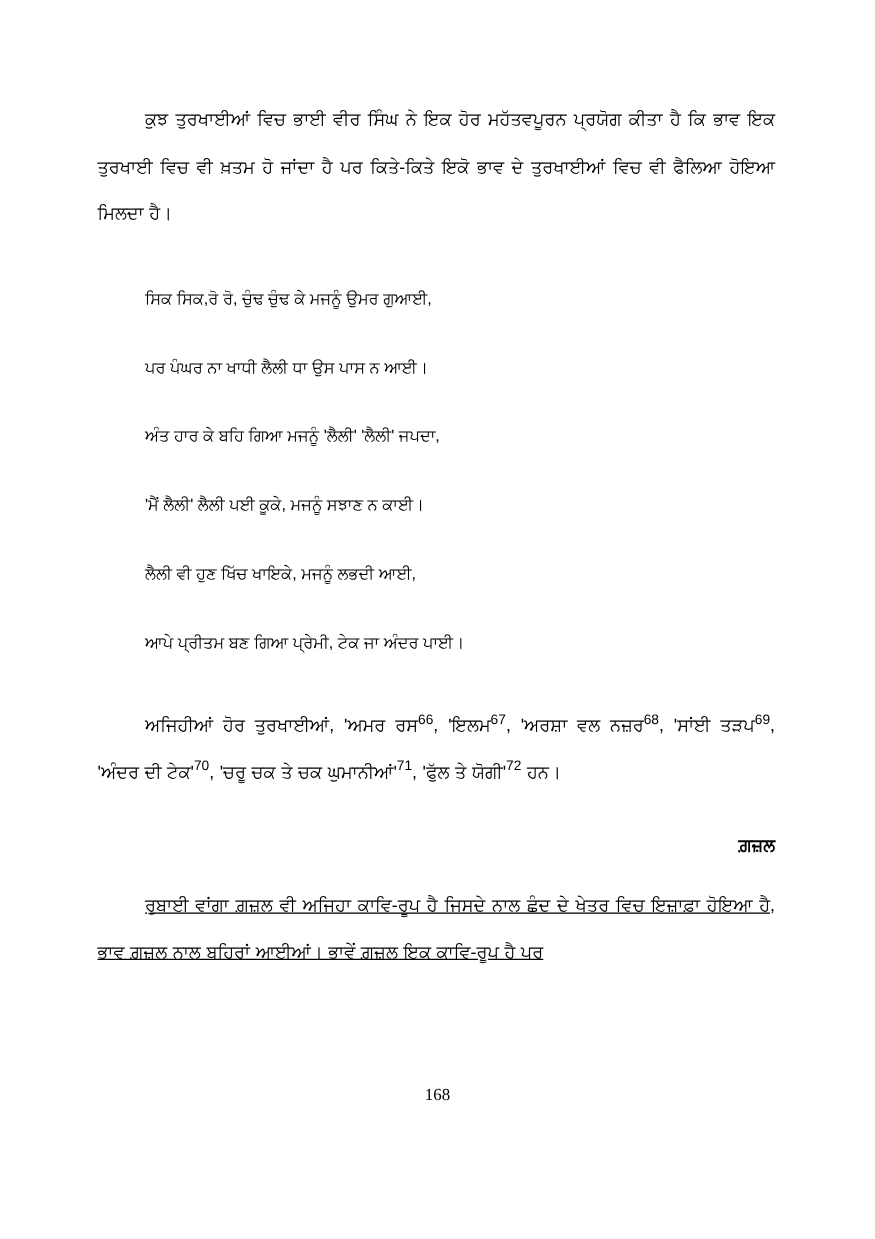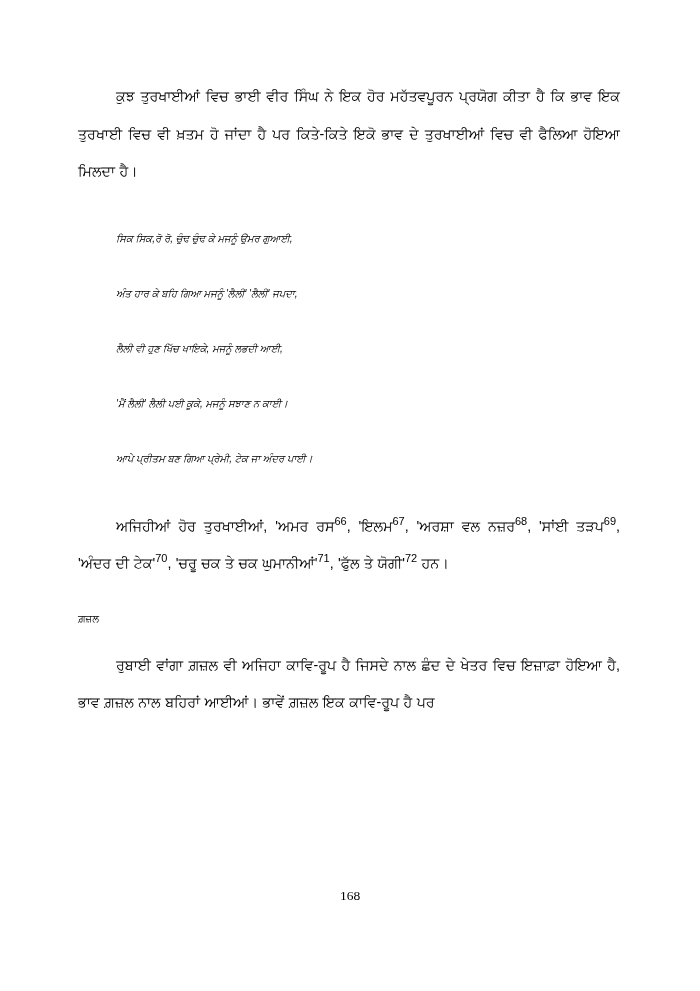--- a/index.html
+++ b/index.html
@@ -37,78 +37,79 @@
     text-justify: inter-word;
     text-indent: 38px;
     margin: 0;
     word-spacing: 0.5px;
   }
   
   .verse-block {
     margin-top: 20px;
   }
   .verse-line {
-    font-size: 10px;
+    font-size: 13px;
     line-height: 55px;
     margin: 0;
     padding-left: 38px;
     white-space: nowrap;
     position: relative;
-    font-style: italic;
   }
   .verse-line .cite {
     position: absolute;
     left: 392px;
     top: 0;
   }
   
   .para-footnotes {
     margin-top: 22px;
   }
   sup {
     font-size: 11px;
     vertical-align: super;
     line-height: 0;
   }
   
   .heading {
-    font-size: 10px;
-    font-weight: normal;
+    font-size: 14px;
+    font-weight: bold;
     margin: 0;
     padding-top: 30px;
     text-indent: 0;
-    text-align: left;
+    text-align: right;
   }
   .para-after-heading {
     margin-top: 22px;
+    text-decoration: underline;
   }
   .page-number {
     position: absolute;
     left: 0;
-    top: 888px;
+    top: 868px;
     width: 700px;
     text-align: center;
     font-size: 13.5px;
     font-family: "Liberation Serif", serif;
   }
 </style>
 </head>
 <body>
 
 <div class="page">
 
   <div class="content">
 
     <p class="para">ਕੁਝ ਤੁਰਖਾਈਆਂ ਵਿਚ ਭਾਈ ਵੀਰ ਸਿੰਘ ਨੇ ਇਕ ਹੋਰ ਮਹੱਤਵਪੂਰਨ ਪ੍ਰਯੋਗ ਕੀਤਾ ਹੈ ਕਿ ਭਾਵ ਇਕ ਤੁਰਖਾਈ ਵਿਚ ਵੀ ਖ਼ਤਮ ਹੋ ਜਾਂਦਾ ਹੈ ਪਰ ਕਿਤੇ-ਕਿਤੇ ਇਕੋ ਭਾਵ ਦੇ ਤੁਰਖਾਈਆਂ ਵਿਚ ਵੀ ਫੈਲਿਆ ਹੋਇਆ ਮਿਲਦਾ ਹੈ।</p>
 
     <div class="verse-block">
       <p class="verse-line">ਸਿਕ ਸਿਕ,ਰੋ ਰੋ, ਚੁੰਢ ਚੁੰਢ ਕੇ ਮਜਨੂੰ ਉਮਰ ਗੁਆਈ,</p>
+      <p class="verse-line">ਪਰ ਪੰਘਰ ਨਾ ਖਾਧੀ ਲੈਲੀ ਧਾ ਉਸ ਪਾਸ ਨ ਆਈ।</p>
       <p class="verse-line">ਅੰਤ ਹਾਰ ਕੇ ਬਹਿ ਗਿਆ ਮਜਨੂੰ 'ਲੈਲੀ' 'ਲੈਲੀ' ਜਪਦਾ,</p>
+      <p class="verse-line">'ਮੈਂ ਲੈਲੀ' ਲੈਲੀ ਪਈ ਕੂਕੇ, ਮਜਨੂੰ ਸਝਾਣ ਨ ਕਾਈ।</p>
       <p class="verse-line">ਲੈਲੀ ਵੀ ਹੁਣ ਖਿੱਚ ਖਾਇਕੇ, ਮਜਨੂੰ ਲਭਦੀ ਆਈ,</p>
-      <p class="verse-line">'ਮੈਂ ਲੈਲੀ' ਲੈਲੀ ਪਈ ਕੂਕੇ, ਮਜਨੂੰ ਸਝਾਣ ਨ ਕਾਈ।</p>
       <p class="verse-line">
         <span>ਆਪੇ ਪ੍ਰੀਤਮ ਬਣ ਗਿਆ ਪ੍ਰੇਮੀ, ਟੇਕ ਜਾ ਅੰਦਰ ਪਾਈ।</span>
       </p>
     </div>
 
     <p class="para para-footnotes">
       <span>ਅਜਿਹੀਆਂ ਹੋਰ ਤੁਰਖਾਈਆਂ, </span><span id="footnote-items"><span><span>'ਅਮਰ ਰਸ</span><sup>66</sup><span>, </span></span><span><span>'ਇਲਮ</span><sup>67</sup><span>, </span></span><span><span>'ਅਰਸ਼ਾ ਵਲ ਨਜ਼ਰ</span><sup>68</sup><span>, </span></span><span><span>'ਸਾਂਈ ਤੜਪ</span><sup>69</sup><span>, </span></span><span><span>'ਅੰਦਰ ਦੀ ਟੇਕ'</span><sup>70</sup><span>, </span></span><span><span>'ਚਰੂ ਚਕ ਤੇ ਚਕ ਘੁਮਾਨੀਆਂ'</span><sup>71</sup><span>, </span></span><span><span>'ਫੁੱਲ ਤੇ ਯੋਗੀ'</span><sup>72</sup><span> </span></span></span><span>ਹਨ।</span>
     </p>
 
     <h2 class="heading">ਗ਼ਜ਼ਲ</h2>

